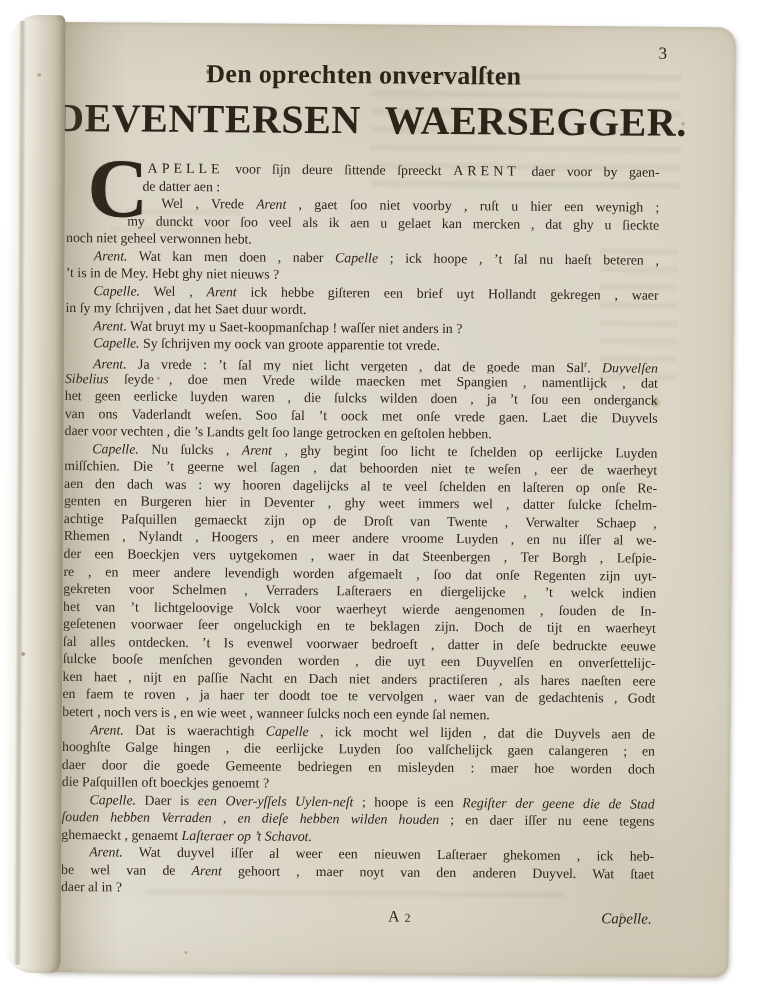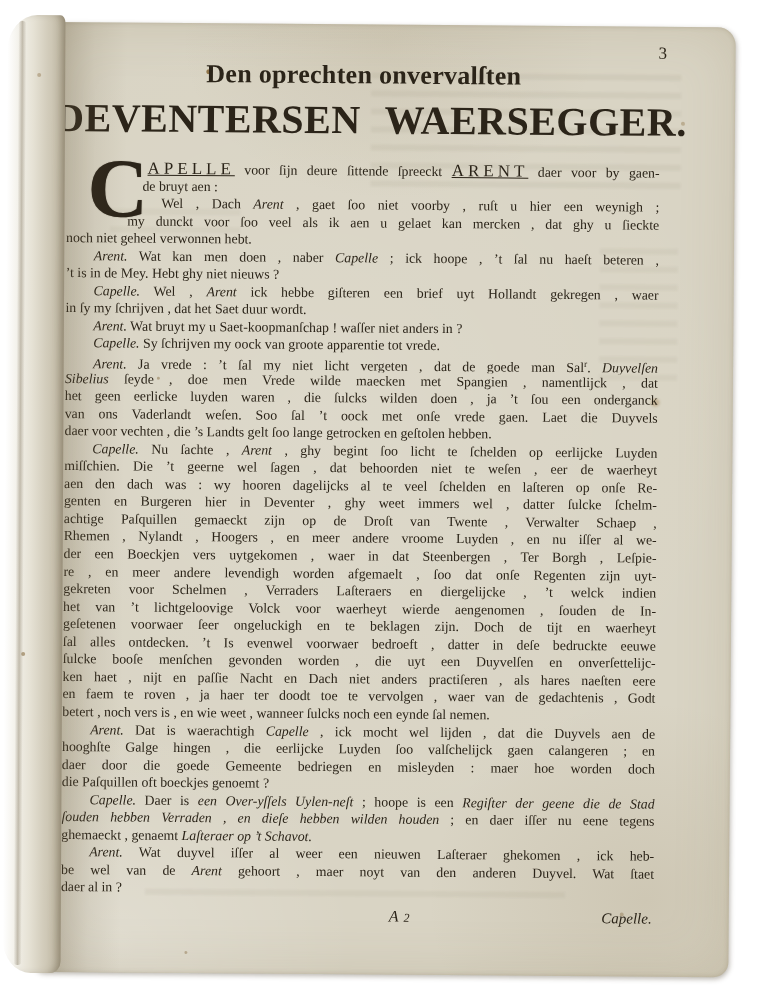--- a/index.html
+++ b/index.html
@@ -70,31 +70,31 @@
   }
   .main-title{
     position:absolute;top:72px;left:-16px;width:640px;text-align:center;
     font-size:40px;font-weight:bold;letter-spacing:.5px;word-spacing:14px;white-space:nowrap;
   }
   .body-text{position:absolute;top:137px;left:0;width:593px;font-size:13.8px;}
   .line{height:17.55px;line-height:17.55px;text-align:justify;overflow:hidden;}
   .line.j{text-align-last:justify;}
   .line.ind{text-indent:28px;}
   .s-i{font-style:italic;}
-  .s-c{letter-spacing:4px;font-size:17px;text-decoration:underline;}
+  .s-c{letter-spacing:4px;font-size:14px;}
   .s-r{font-size:9.5px;vertical-align:5px;}
   .dropcap{
     position:absolute;left:21px;top:-2px;width:56px;height:66px;
     font-size:84px;line-height:62px;font-weight:bold;color:var(--ink);
     text-shadow:0 0 1px rgba(43,36,25,.6);
   }
   .sig-row{
     margin-top:9px;height:24px;display:grid;grid-template-columns:1fr auto 1fr;align-items:baseline;
   }
-  .signature{grid-column:2;transform:translateX(42px);font-size:16px;letter-spacing:2px;font-style:italic;}
+  .signature{grid-column:2;transform:translateX(42px);font-size:16px;letter-spacing:2px;}
   .signature .num{font-size:12px;letter-spacing:0;}
   .catchword{grid-column:3;justify-self:end;font-style:italic;font-size:15px;padding-right:2px;}
 </style>
 </head>
 <body>
 
 <div class="photo">
 
   <div class="page">
     <div class="page-texture"></div>
@@ -113,36 +113,36 @@
 
     <div class="content">
       <div class="pagenum">3</div>
       <div class="half-title">Den oprechten onvervalſten</div>
       <div class="main-title">DEVENTERSEN WAERSEGGER.</div>
 
       <div class="body-text">
         <span class="dropcap">C</span>
 
       <div class="line j" style="padding-left: 81px;"><span class="s-c">APELLE</span><span class="s-n"> voor ſijn deure ſittende ſpreeckt </span><span class="s-c">ARENT</span><span class="s-n"> daer voor by gaen-</span></div>
-          <div class="line" style="padding-left: 76px;"><span class="s-n">de bruyt aen :</span></div>
-          <div class="line j" style="padding-left: 95px;"><span class="s-n">Wel , Dach </span><span class="s-i">Arent</span><span class="s-n"> , gaet ſoo niet voorby , ruſt u hier een weynigh ;</span></div>
+          <div class="line" style="padding-left: 76px;"><span class="s-n">de datter aen :</span></div>
+          <div class="line j" style="padding-left: 95px;"><span class="s-n">Wel , Vrede </span><span class="s-i">Arent</span><span class="s-n"> , gaet ſoo niet voorby , ruſt u hier een weynigh ;</span></div>
           <div class="line j" style="padding-left: 61px;"><span class="s-n">my dunckt voor ſoo veel als ik aen u gelaet kan mercken , dat ghy u ſieckte</span></div>
           <div class="line"><span class="s-n">noch niet geheel verwonnen hebt.</span></div>
           <div class="line j ind"><span class="s-i">Arent.</span><span class="s-n"> Wat kan men doen , naber </span><span class="s-i">Capelle</span><span class="s-n"> ; ick hoope , ’t ſal nu haeſt beteren ,</span></div>
           <div class="line"><span class="s-n">’t is in de Mey. Hebt ghy niet nieuws ?</span></div>
           <div class="line j ind"><span class="s-i">Capelle.</span><span class="s-n"> Wel , </span><span class="s-i">Arent</span><span class="s-n"> ick hebbe giſteren een brief uyt Hollandt gekregen , waer</span></div>
           <div class="line"><span class="s-n">in ſy my ſchrijven , dat het Saet duur wordt.</span></div>
           <div class="line ind"><span class="s-i">Arent.</span><span class="s-n"> Wat bruyt my u Saet-koopmanſchap ! waſſer niet anders in ?</span></div>
           <div class="line ind"><span class="s-i">Capelle.</span><span class="s-n"> Sy ſchrijven my oock van groote apparentie tot vrede.</span></div>
           <div class="line j ind"><span class="s-i">Arent.</span><span class="s-n"> Ja vrede : ’t ſal my niet licht vergeten , dat de goede man Sal</span><span class="s-r">r</span><span class="s-n">. </span><span class="s-i">Duyvelſen</span></div>
           <div class="line j"><span class="s-i">Sibelius</span><span class="s-n"> ſeyde , doe men Vrede wilde maecken met Spangien , namentlijck , dat</span></div>
           <div class="line j"><span class="s-n">het geen eerlicke luyden waren , die ſulcks wilden doen , ja ’t ſou een onderganck</span></div>
           <div class="line j"><span class="s-n">van ons Vaderlandt weſen. Soo ſal ’t oock met onſe vrede gaen. Laet die Duyvels</span></div>
           <div class="line"><span class="s-n">daer voor vechten , die ’s Landts gelt ſoo lange getrocken en geſtolen hebben.</span></div>
-          <div class="line j ind"><span class="s-i">Capelle.</span><span class="s-n"> Nu ſachte , </span><span class="s-i">Arent</span><span class="s-n"> , ghy begint ſoo licht te ſchelden op eerlijcke Luyden</span></div>
+          <div class="line j ind"><span class="s-i">Capelle.</span><span class="s-n"> Nu ſulcks , </span><span class="s-i">Arent</span><span class="s-n"> , ghy begint ſoo licht te ſchelden op eerlijcke Luyden</span></div>
           <div class="line j"><span class="s-n">miſſchien. Die ’t geerne wel ſagen , dat behoorden niet te weſen , eer de waerheyt</span></div>
           <div class="line j"><span class="s-n">aen den dach was : wy hooren dagelijcks al te veel ſchelden en laſteren op onſe Re-</span></div>
           <div class="line j"><span class="s-n">genten en Burgeren hier in Deventer , ghy weet immers wel , datter ſulcke ſchelm-</span></div>
           <div class="line j"><span class="s-n">achtige Paſquillen gemaeckt zijn op de Droſt van Twente , Verwalter Schaep ,</span></div>
           <div class="line j"><span class="s-n">Rhemen , Nylandt , Hoogers , en meer andere vroome Luyden , en nu iſſer al we-</span></div>
           <div class="line j"><span class="s-n">der een Boeckjen vers uytgekomen , waer in dat Steenbergen , Ter Borgh , Leſpie-</span></div>
           <div class="line j"><span class="s-n">re , en meer andere levendigh worden afgemaelt , ſoo dat onſe Regenten zijn uyt-</span></div>
           <div class="line j"><span class="s-n">gekreten voor Schelmen , Verraders Laſteraers en diergelijcke , ’t welck indien</span></div>
           <div class="line j"><span class="s-n">het van ’t lichtgeloovige Volck voor waerheyt wierde aengenomen , ſouden de In-</span></div>
           <div class="line j"><span class="s-n">geſetenen voorwaer ſeer ongeluckigh en te beklagen zijn. Doch de tijt en waerheyt</span></div>

